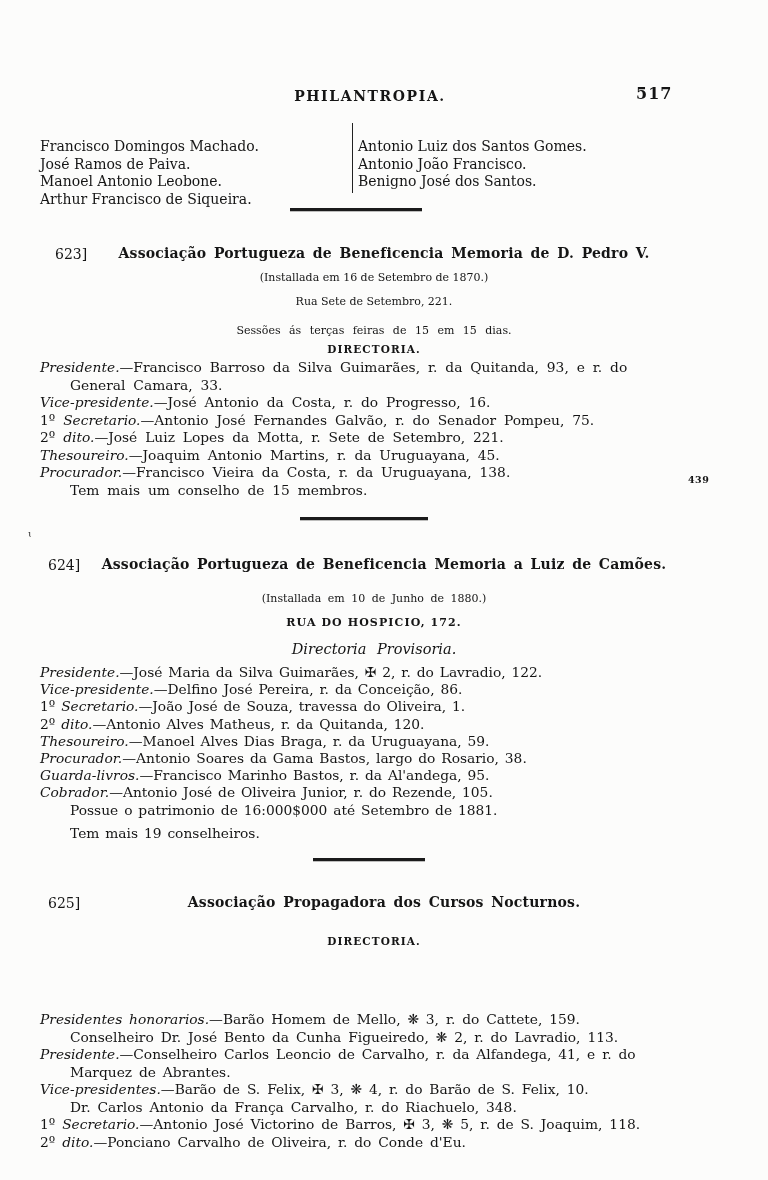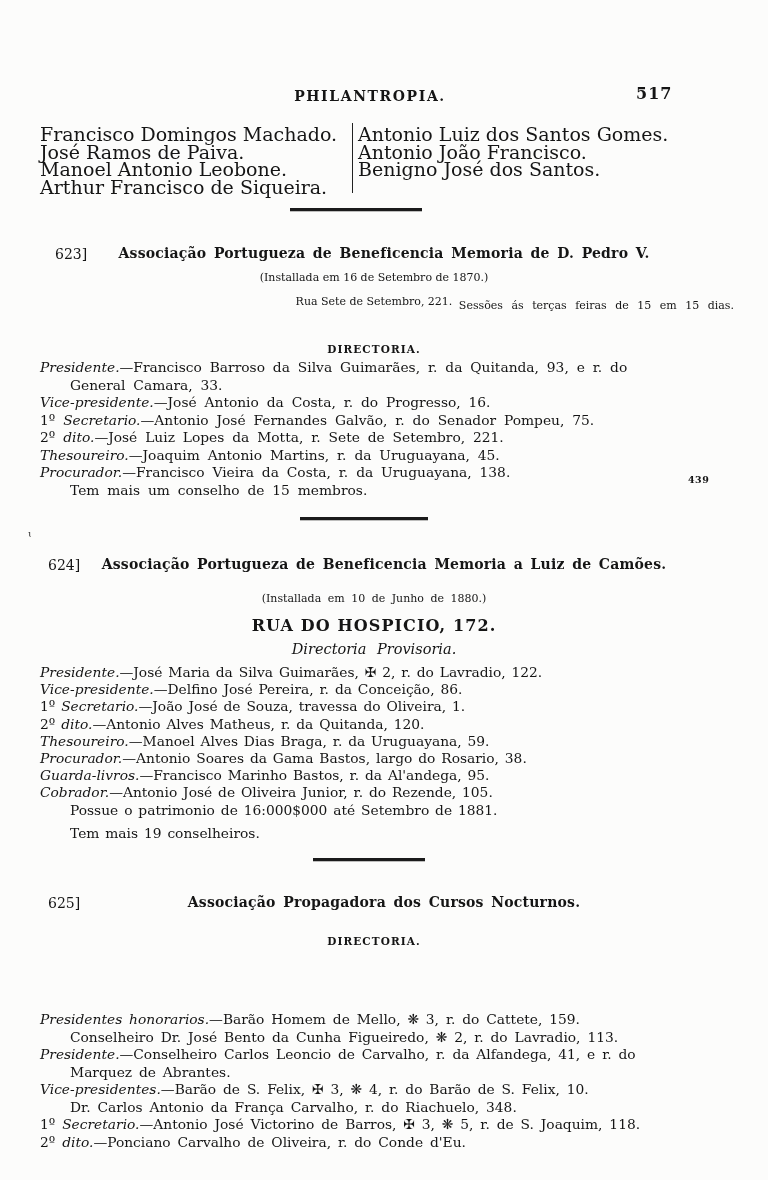--- a/index.html
+++ b/index.html
@@ -13,34 +13,34 @@
   .page{
     position:relative;width:768px;height:1180px;
     background:#fcfcfb;overflow:hidden;
   }
   
   .running-head{position:absolute;top:86px;left:0;width:740px;text-align:center;}
   .head-title{font-weight:bold;font-size:14px;letter-spacing:1.6px;word-spacing:2px;}
   .page-num{position:absolute;top:84px;left:636px;font-weight:bold;font-size:16px;letter-spacing:1px;}
   
   .name-cols{position:absolute;top:122px;left:40px;width:690px;}
-  .name-col{position:absolute;top:4px;font-size:19px;line-height:17.5px;}
+  .name-col{position:absolute;top:16px;font-size:14px;line-height:17.5px;}
   .name-col.left{left:0;width:300px;}
   .name-col.right{left:318px;width:330px;}
   .col-divider{position:absolute;top:1px;left:312px;width:1px;height:70px;background:#222;}
   
   .rule{position:absolute;height:3px;background:#1b1b1b;box-shadow:0 1px 0 rgba(0,0,0,.25);}
   .rule1{top:208px;left:290px;width:132px;}
   .rule2{top:517px;left:300px;width:128px;}
   .rule3{top:858px;left:313px;width:112px;}
   
   .sec-number{position:absolute;font-size:14px;}
   .sec-title{position:absolute;left:30px;width:708px;text-align:center;font-weight:bold;font-size:14px;word-spacing:2.5px;letter-spacing:.2px;}
   .center-line{position:absolute;left:14px;width:720px;text-align:center;font-size:11px;}
-  .smallcaps-line{position:absolute;left:14px;width:720px;text-align:center;font-size:16px;font-weight:bold;letter-spacing:1.1px;}
+  .smallcaps-line{position:absolute;left:14px;width:720px;text-align:center;font-size:11px;font-weight:bold;letter-spacing:1.1px;}
   .italic-center{position:absolute;left:14px;width:720px;text-align:center;font-style:italic;font-size:14.5px;word-spacing:6px;}
   
   .entries{position:absolute;left:40px;width:690px;font-size:13.8px;}
   .entry,.cont,.note{white-space:nowrap;}
   .entry .role{font-style:italic;}
   .cont{padding-left:30px;}
   .note{padding-left:30px;}
   .lh623{line-height:17.5px;word-spacing:3.5px;}
   .lh624{line-height:17.2px;word-spacing:1.5px;}
   .lh625{line-height:17.5px;word-spacing:2.5px;}
@@ -72,21 +72,21 @@
       <div>Benigno José dos Santos.</div>
     </div>
   </div>
 
   <div class="rule rule1"></div>
 
   <div class="sec-number" style="top:246px;left:55px;">623]</div>
   <div class="sec-title" style="top:245px;">Associação Portugueza de Beneficencia Memoria de D. Pedro V.</div>
   <div class="center-line" style="top:271px;">(Installada em 16 de Setembro de 1870.)</div>
   <div class="center-line" style="top:295px;">Rua Sete de Setembro, 221.</div>
-  <div class="center-line" style="top:299px;word-spacing:5px;text-align:right;">Sessões ás terças feiras de 15 em 15 dias.</div>
+  <div class="center-line" style="top:324px;word-spacing:5px;">Sessões ás terças feiras de 15 em 15 dias.</div>
   <div class="smallcaps-line" style="top:343px;font-size:10.5px;">DIRECTORIA.</div>
 
   <div class="entries lh623" style="top:359px;">
     <div class="entry"><span class="pre"></span><span class="role">Presidente.</span><span>—Francisco Barroso da Silva Guimarães, r. da Quitanda, 93, e r. do</span></div>
     <div class="cont">General Camara, 33.</div>
     <div class="entry"><span class="pre"></span><span class="role">Vice-presidente.</span><span>—José Antonio da Costa, r. do Progresso, 16.</span></div>
     <div class="entry"><span class="pre">1º </span><span class="role">Secretario.</span><span>—Antonio José Fernandes Galvão, r. do Senador Pompeu, 75.</span></div>
     <div class="entry"><span class="pre">2º </span><span class="role">dito.</span><span>—José Luiz Lopes da Motta, r. Sete de Setembro, 221.</span></div>
     <div class="entry"><span class="pre"></span><span class="role">Thesoureiro.</span><span>—Joaquim Antonio Martins, r. da Uruguayana, 45.</span></div>
     <div class="entry"><span class="pre"></span><span class="role">Procurador.</span><span>—Francisco Vieira da Costa, r. da Uruguayana, 138.</span></div>

